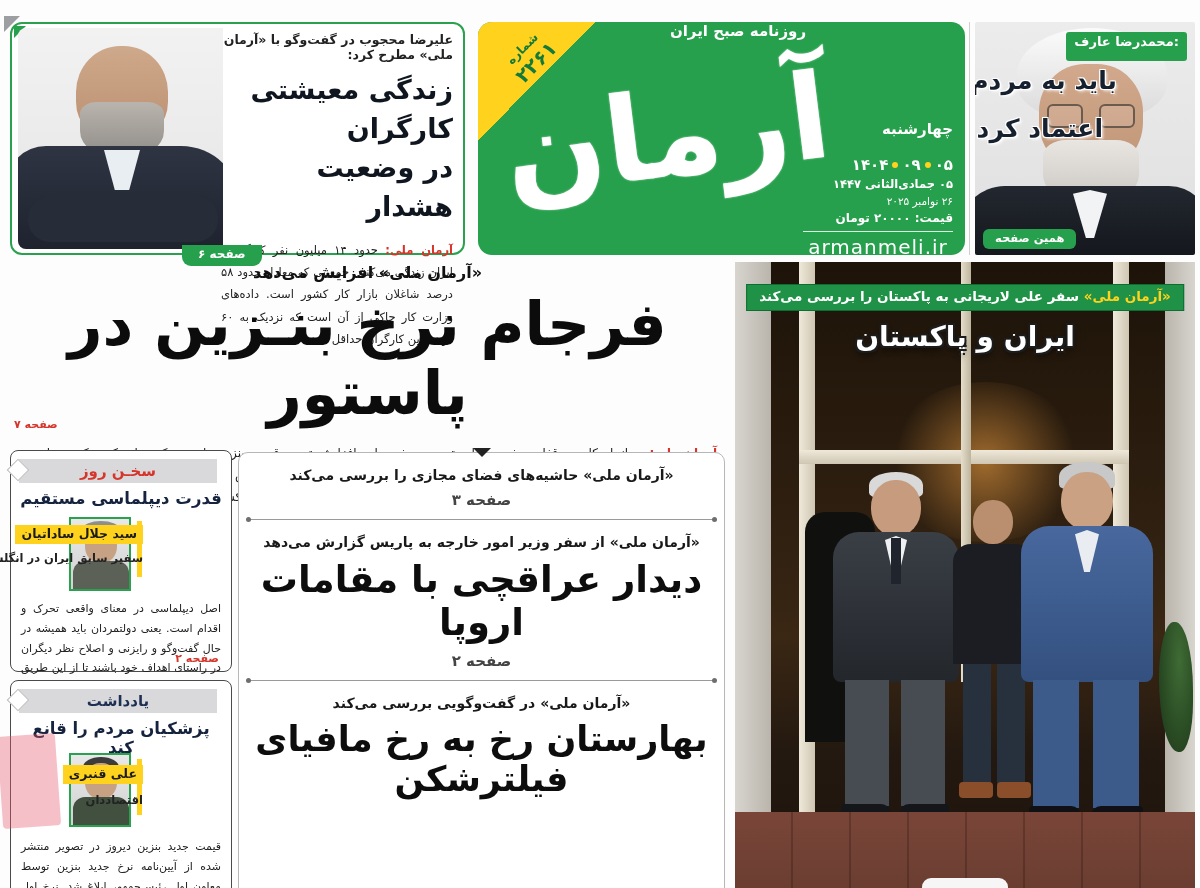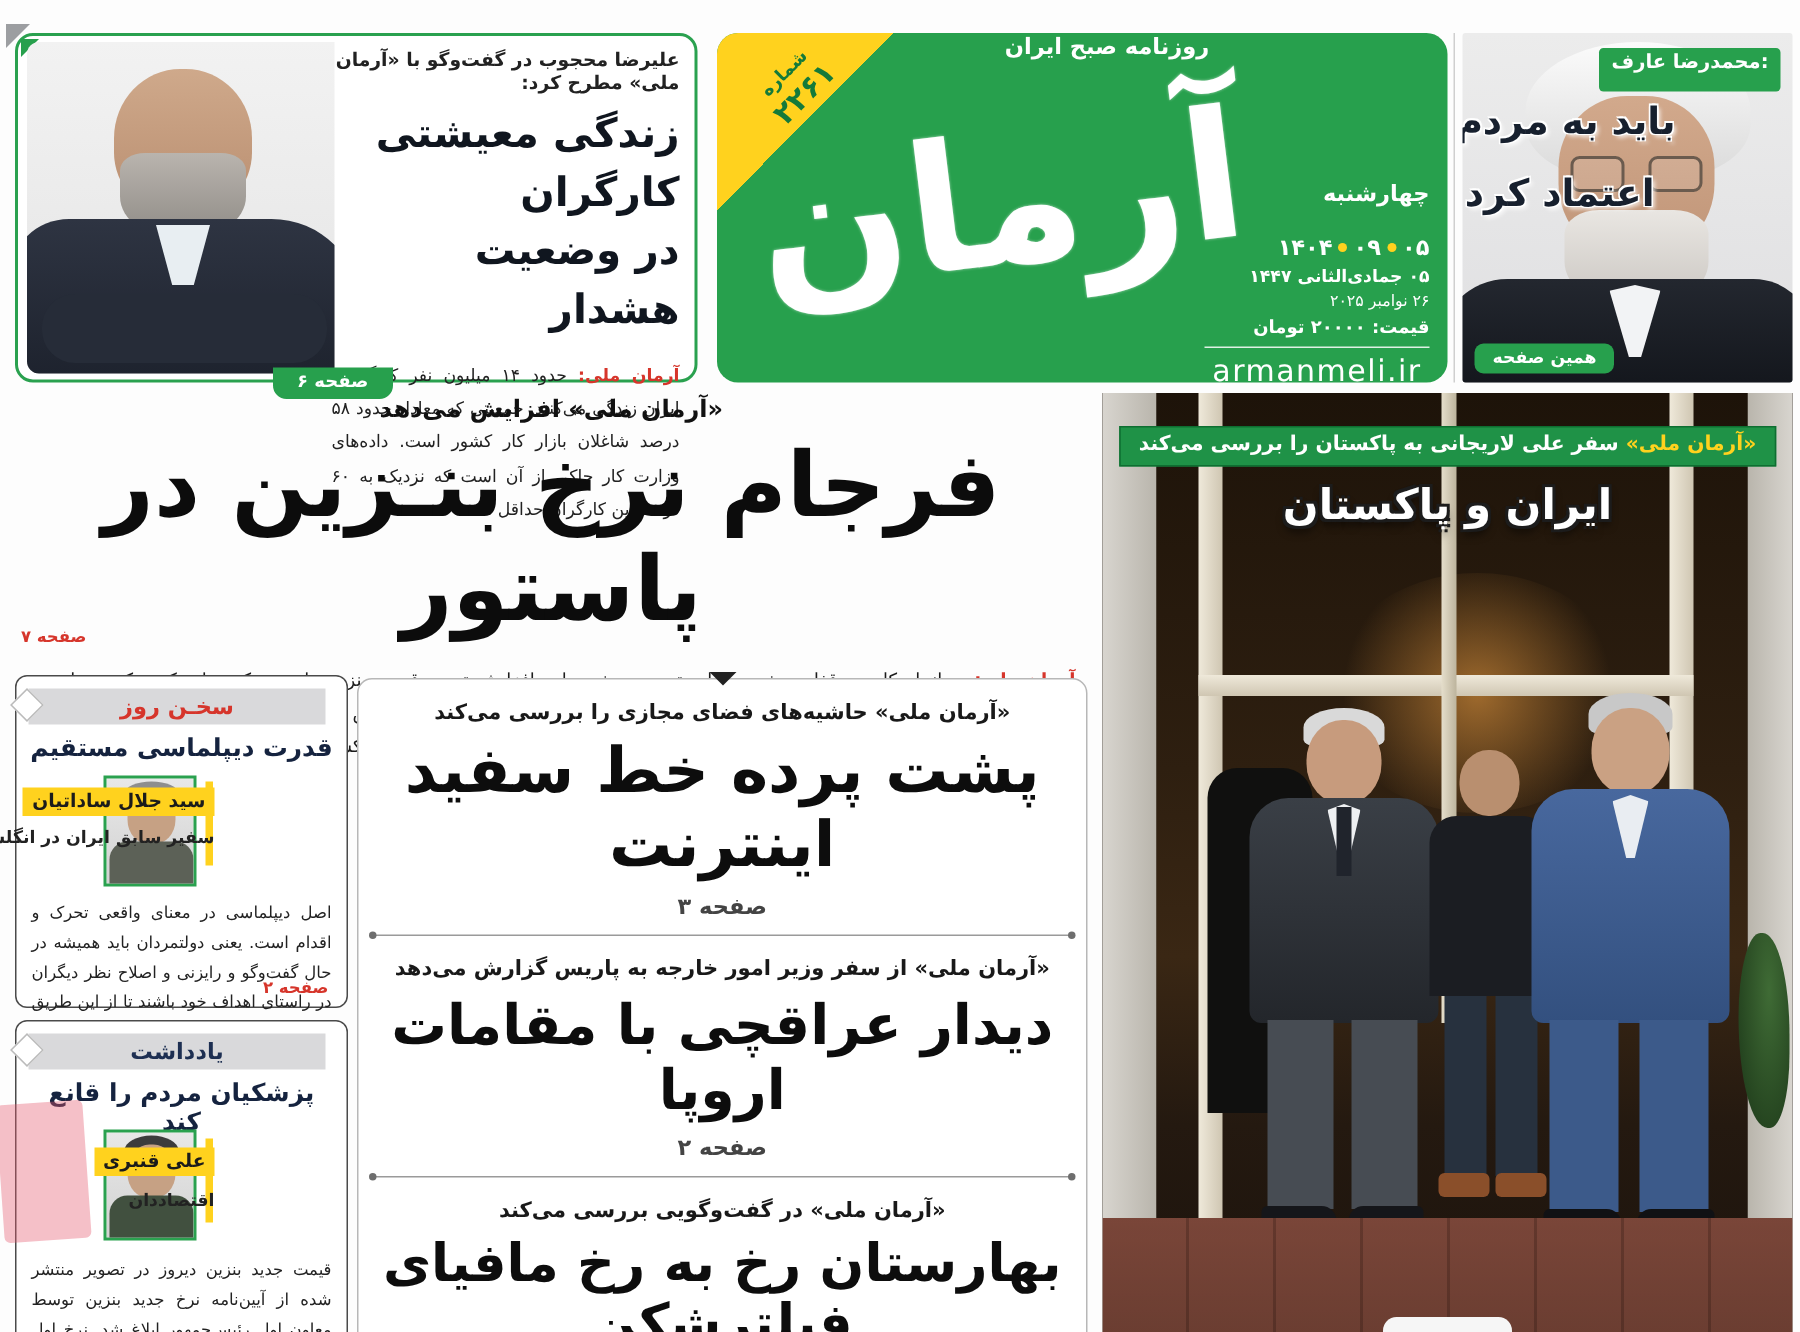--- a/index.html
+++ b/index.html
@@ -320,21 +320,20 @@
     <div class="auth-role">اقتصاددان</div>
     <div class="side-body">قیمت جدید بنزین دیروز در تصویر منتشر شده از آیین‌نامه نرخ جدید بنزین توسط معاون اول رئیس‌جمهور ابلاغ شد. نرخ اول ۱۵۰۰ تومان (تا ۶۰ لیتر در ماه)، نرخ دوم ۳۰۰۰ تومان (تا ۱۰۰ لیتر در ماه) و نرخ سوم ۵۰۰۰ تومان (۱۰۰ لیتر به بالا) خواهد بود. دولت...</div>
   </div>
   <div id="watermark"></div>
 
   <div id="midbox">
     <div class="top-tri"></div>
 
     <div class="cs">
       <div class="cs-kicker">«آرمان ملی» حاشیه‌های فضای مجازی را بررسی می‌کند</div>
-      <div class="cs-h big">پشت پرده خط سفید اینترنت</div>
       <div class="cs-page">صفحه ۳</div>
     </div>
     <div class="cs-div"></div>
 
     <div class="cs">
       <div class="cs-kicker">«آرمان ملی» از سفر وزیر امور خارجه به پاریس گزارش می‌دهد</div>
       <div class="cs-h med">دیدار عراقچی با مقامات اروپا</div>
       <div class="cs-page">صفحه ۲</div>
     </div>
     <div class="cs-div"></div>

